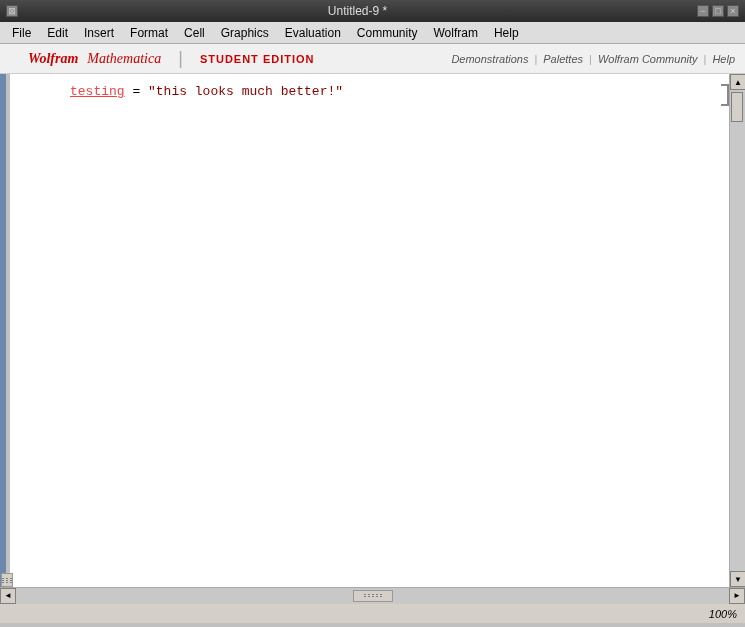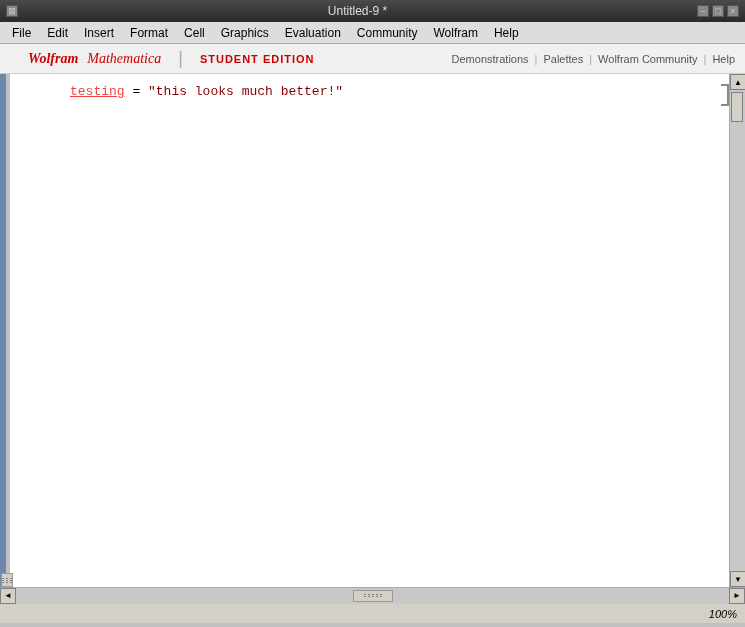--- a/index.html
+++ b/index.html
@@ -96,20 +96,21 @@
     .header-links {
       display: flex;
       align-items: center;
       gap: 4px;
       font-size: 11px;
     }
     .header-link {
       color: #555;
       cursor: pointer;
       text-decoration: none;
+      font-style: italic;
     }
     .header-pipe {
       color: #aaa;
       margin: 0 2px;
     }
 
     
     .main-area {
       display: flex;
       height: calc(627px - 22px - 22px - 30px - 20px - 20px);

